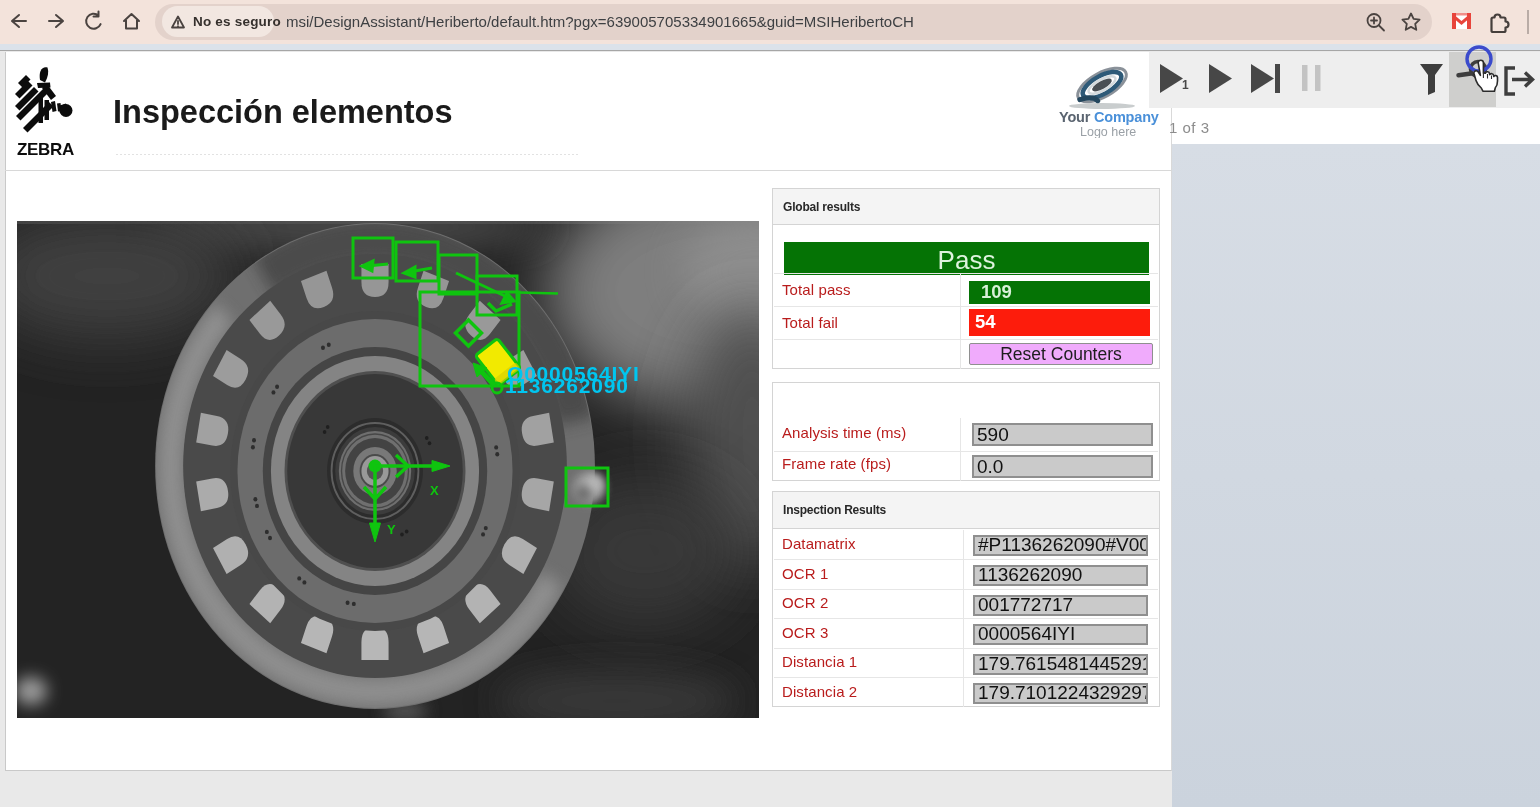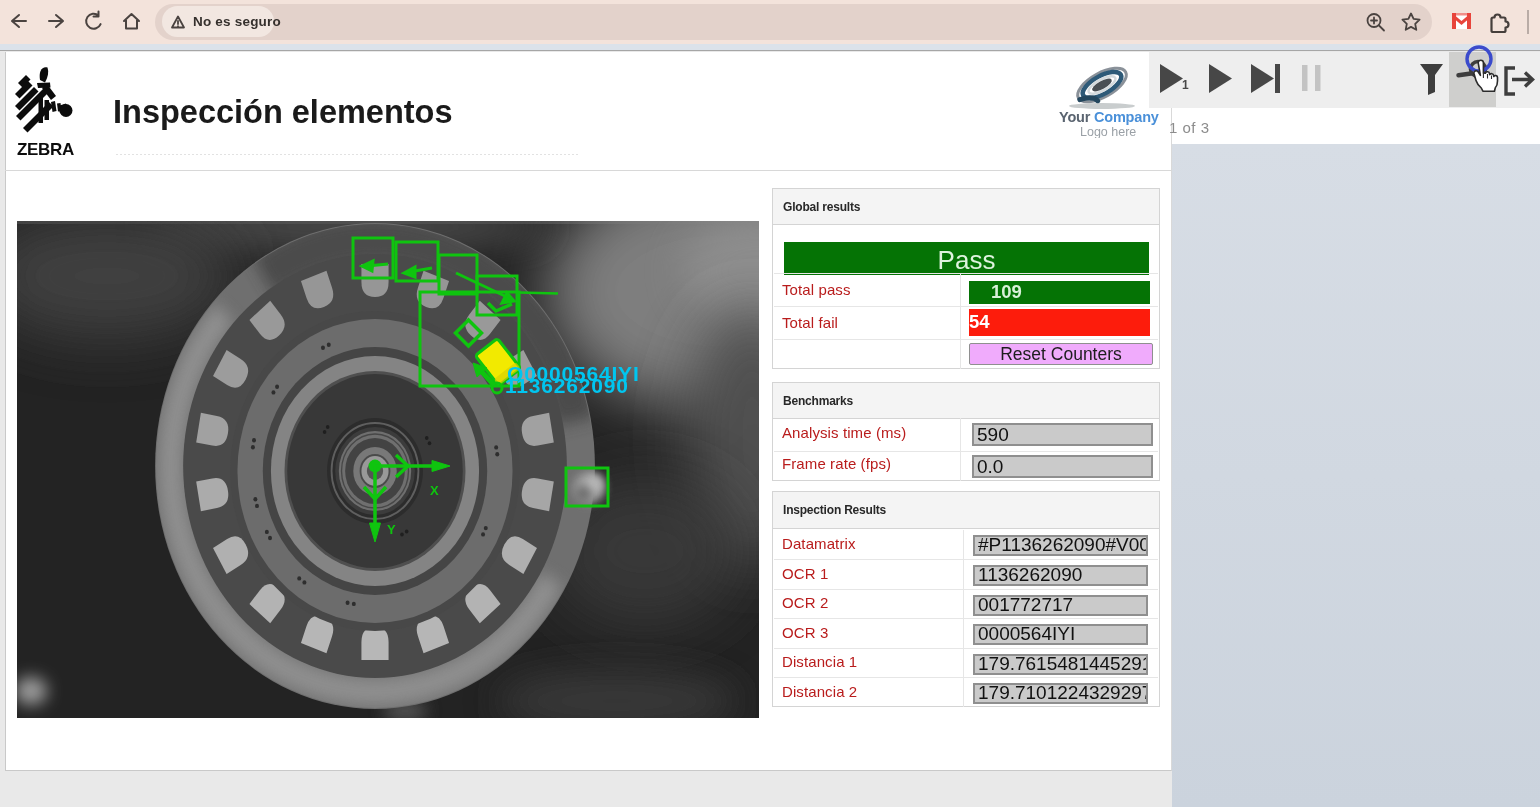--- a/index.html
+++ b/index.html
@@ -19,22 +19,22 @@
 #dotline{left:116px;top:154px;width:462px;height:1px;background:repeating-linear-gradient(90deg,#e2e2e2 0 2px,transparent 2px 4px)}
 #title{left:113px;top:93.5px;font-size:32.5px;font-weight:bold;color:#1a1a1a;letter-spacing:0}
 #zebratxt{left:17px;top:140px;font-size:17px;font-weight:bold;color:#0d0d0d;letter-spacing:-0.3px}
 #oneof3{left:1169px;top:119px;font-size:15px;color:#8c8c8c;letter-spacing:.5px}
 #photo{left:17px;top:221px;width:742px;height:497px}
 .panel{left:772px;width:388px;background:#fff;border:1px solid #d4d4d4}
 .phead{height:36px;background:#f4f4f4;border-bottom:1px solid #d4d4d4;font-size:12px;font-weight:bold;color:#282828;line-height:37px;padding-left:10px;letter-spacing:-0.2px}
 .lbl{position:absolute;left:9px;font-size:15px;color:#b91c1c;letter-spacing:.1px}
 .hr{position:absolute;left:1px;right:1px;height:1px;background:#e6e6e6}
 .vr{position:absolute;width:1px;background:#e6e6e6}
-.gfield{position:absolute;background:#057305;color:#d8f0d8;font-size:18.5px;padding-left:22px;font-weight:bold}
-.rfield{position:absolute;background:#fd1c0c;color:#fff;font-size:18.5px;padding-left:0;font-weight:bold}
+.gfield{position:absolute;background:#057305;color:#d8f0d8;font-size:18.5px;padding-left:12px;font-weight:bold}
+.rfield{position:absolute;background:#fd1c0c;color:#fff;font-size:18.5px;padding-left:6px;font-weight:bold}
 .ifield{position:absolute;background:#cacaca;border:2px solid #8f8f8f;color:#111;font-size:19px;padding-left:3px;white-space:nowrap;overflow:hidden}
 #passbar{position:absolute;left:11px;top:53px;width:365px;height:33px;background:#057305;color:#def3de;font-size:26px;text-align:center;line-height:37px}
 #resetbtn{position:absolute;left:196px;top:154px;width:184px;height:22px;background:#f0abfc;border:1px solid #8f8f8f;border-radius:2px;font-size:17.5px;color:#1d1d1d;text-align:center;line-height:21px}
 svg{display:block}
 </style></head>
 <body>
 <div id="win">
 
 <div class="abs" id="bar"></div>
 <div class="abs" id="omni"></div>
@@ -57,20 +57,21 @@
 <path d="M1452,13 h4 v16 h-4 Z M1467,13 h4 v16 h-4 Z" fill="#e8453c"></path>
 <path d="M1452,13 l9.5,8 l9.5,-8 v4 l-9.5,8 l-9.5,-8 Z" fill="#e8453c"></path>
 <path d="M1452,13 h19 v2.5 h-19 Z" fill="#e8453c" opacity="0.6"></path>
 </g>
 <g stroke="#453f3c" stroke-width="2.2" fill="none">
 <path d="M1493.5,17.5 h1 a3,3 0 1 1 6,0 h3.5 a1.5,1.5 0 0 1 1.5,1.5 v2.5 a3,3 0 0 1 0,6 v3 a1.5,1.5 0 0 1 -1.5,1.5 h-11 a1.5,1.5 0 0 1 -1.5,-1.5 v-11.5 a1.5,1.5 0 0 1 1.5,-1.5 Z" stroke-linejoin="round"></path>
 </g>
 <rect x="1527" y="10" width="2" height="24" fill="#b9aca6"></rect>
 </svg>
 <div class="abs" id="chiptxt">No es seguro</div>
+<div class="abs" id="url">msi/DesignAssistant/Heriberto/default.htm<b>?pgx=639005705334901665&amp;guid=MSIHeribertoCH</b></div>
 <div class="abs" id="strip"></div>
 
 <div class="abs" id="content"></div>
 <div class="abs" id="toolbar"></div>
 <div class="abs" id="whitepatch"></div>
 <div class="abs" id="sidebar"></div>
 <div class="abs" id="hdrline"></div>
 <div class="abs" id="dotline"></div>
 <div class="abs" id="title">Inspección elementos</div>
 <div class="abs" id="zebratxt">ZEBRA</div>
@@ -285,21 +286,20 @@
  <div class="hr" style="top:117px"></div>
  <div class="hr" style="top:150px"></div>
  <div class="vr" style="left:187px;top:84px;height:96px"></div>
  <div class="lbl" style="top:92px">Total pass</div>
  <div class="lbl" style="top:125px">Total fail</div>
  <div class="gfield" style="left:196px;top:92px;width:181px;height:22.5px;line-height:22px">109</div>
  <div class="rfield" style="left:196px;top:120px;width:181px;height:26.5px;line-height:26px">54</div>
  <div id="resetbtn">Reset Counters</div>
 </div>
 <div class="abs panel" style="top:382px;height:99px">
- <div class="phead">Benchmarks</div>
  <div class="hr" style="top:68px"></div>
  <div class="vr" style="left:187px;top:35px;height:63px"></div>
  <div class="lbl" style="top:41px">Analysis time (ms)</div>
  <div class="lbl" style="top:72px">Frame rate (fps)</div>
  <div class="ifield" style="left:199px;top:40px;width:181px;height:23px;line-height:20px">590</div>
  <div class="ifield" style="left:199px;top:72px;width:181px;height:23px;line-height:20px">0.0</div>
 </div>
 <div class="abs panel" style="top:491px;height:216px">
  <div class="phead" style="height:37px;line-height:37px">Inspection Results</div>
  <div class="hr" style="top:67px"></div>

